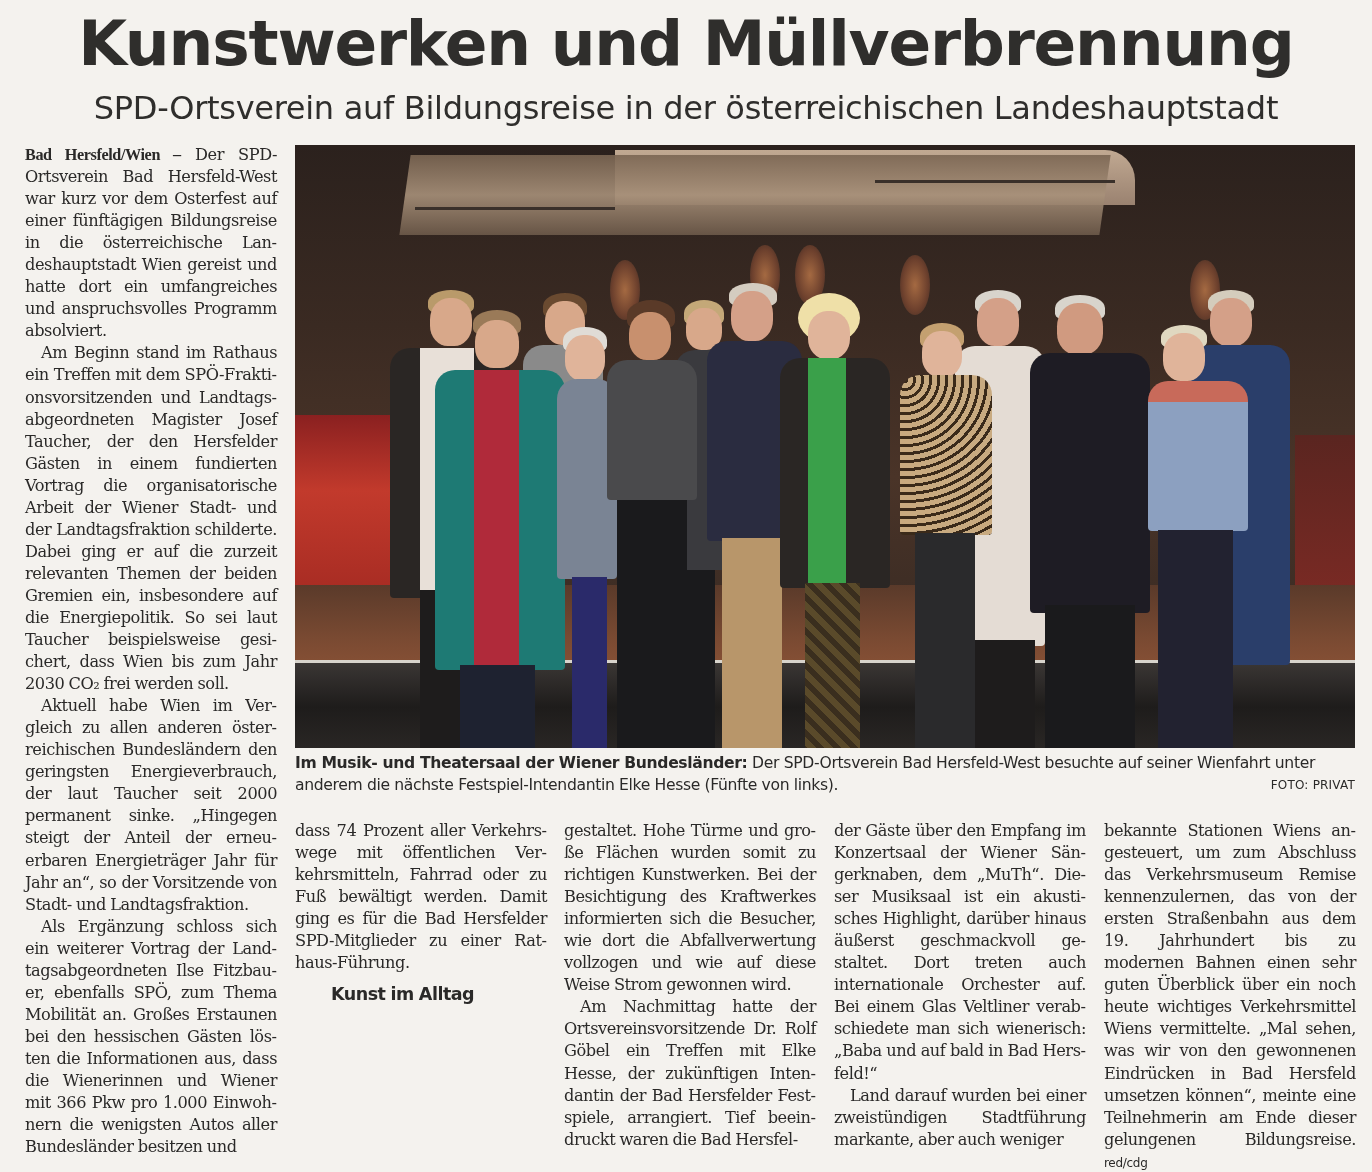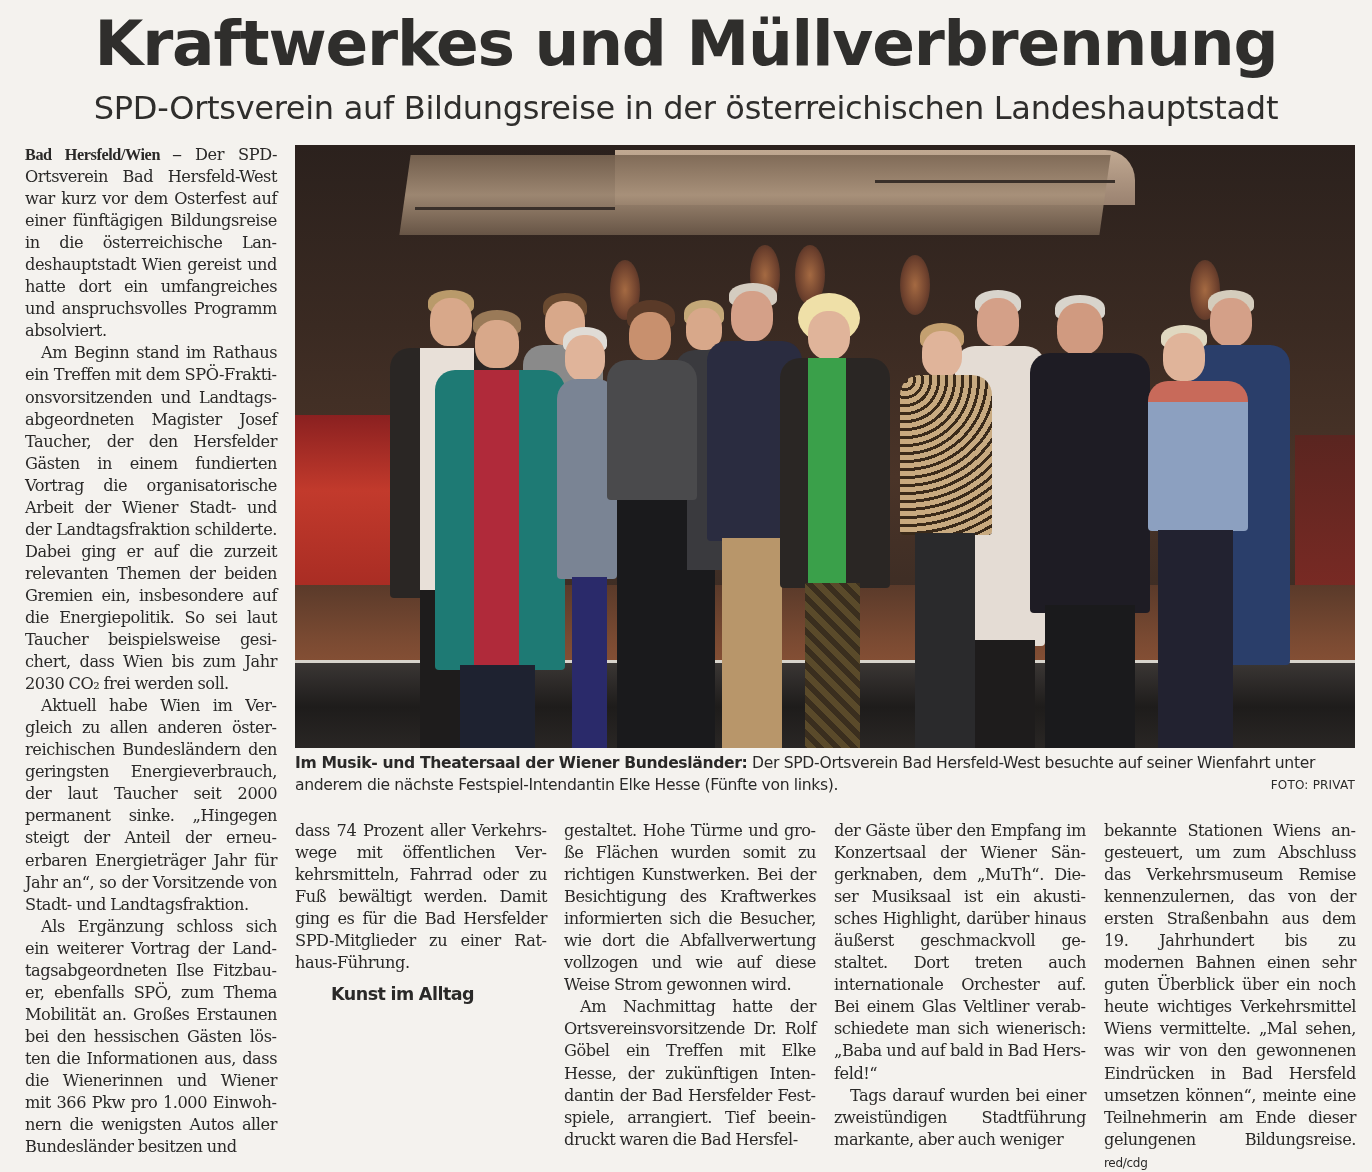--- a/index.html
+++ b/index.html
@@ -98,21 +98,21 @@
   }
   .caption b { font-weight:bold; }
   .credit {
     position:absolute; right:17px; top:778px;
     font-family:"DejaVu Sans", sans-serif; font-size:12px; color:#2a2928; letter-spacing:.2px;
   }
 </style>
 </head>
 <body>
 
-<div class="headline">Kraftwerkes und Müllverbrennung</div>
+<div class="headline">Kunstwerken und Müllverbrennung</div>
 <div class="subhead">SPD-Ortsverein auf Bildungsreise in der österreichischen Landeshauptstadt</div>
 
 <div class="col col1">
   <p class="first"><span class="dateline">Bad Hersfeld/Wien –</span> <span>Der SPD-Ortsverein Bad Hersfeld-West war kurz vor dem Osterfest auf einer fünftägigen Bildungs­reise in die österreichische Lan­deshauptstadt Wien gereist und hatte dort ein umfangrei­ches und anspruchsvolles Pro­gramm absolviert.</span></p>
   <p>Am Beginn stand im Rathaus ein Treffen mit dem SPÖ-Frakti­onsvorsitzenden und Landtags­abgeordneten Magister Josef Taucher, der den Hersfelder Gästen in einem fundierten Vortrag die organisatorische Arbeit der Wiener Stadt- und der Landtagsfraktion schilder­te. Dabei ging er auf die zurzeit relevanten Themen der beiden Gremien ein, insbesondere auf die Energiepolitik. So sei laut Taucher beispielsweise gesi­chert, dass Wien bis zum Jahr 2030 CO₂ frei werden soll.</p>
   <p>Aktuell habe Wien im Ver­gleich zu allen anderen öster­reichischen Bundesländern den geringsten Energiever­brauch, der laut Taucher seit 2000 permanent sinke. „Hinge­gen steigt der Anteil der erneu­erbaren Energieträger Jahr für Jahr an“, so der Vorsitzende von Stadt- und Landtagsfraktion.</p>
   <p>Als Ergänzung schloss sich ein weiterer Vortrag der Land­tagsabgeordneten Ilse Fitzbau­er, ebenfalls SPÖ, zum Thema Mobilität an. Großes Erstaunen bei den hessischen Gästen lös­ten die Informationen aus, dass die Wienerinnen und Wiener mit 366 Pkw pro 1.000 Einwoh­nern die wenigsten Autos aller Bundesländer besitzen und</p>
 </div>
 
 <div class="photo">
@@ -227,18 +227,18 @@
   <p class="crosshead">Kunst im Alltag</p>
 </div>
 
 <div class="col col3">
   <p class="first">gestaltet. Hohe Türme und gro­ße Flächen wurden somit zu richtigen Kunstwerken. Bei der Besichtigung des Kraftwerkes informierten sich die Besucher, wie dort die Abfallverwertung vollzogen und wie auf diese Weise Strom gewonnen wird.</p>
   <p>Am Nachmittag hatte der Ortsvereinsvorsitzende Dr. Rolf Göbel ein Treffen mit Elke Hesse, der zukünftigen Inten­dantin der Bad Hersfelder Fest­spiele, arrangiert. Tief beein­druckt waren die Bad Hersfel-</p>
 </div>
 
 <div class="col col4">
   <p class="first">der Gäste über den Empfang im Konzertsaal der Wiener Sän­gerknaben, dem „MuTh“. Die­ser Musiksaal ist ein akusti­sches Highlight, darüber hin­aus äußerst geschmackvoll ge­staltet. Dort treten auch internationale Orchester auf. Bei einem Glas Veltliner verab­schiedete man sich wienerisch: „Baba und auf bald in Bad Hers­feld!“</p>
-  <p>Tags darauf wurden bei einer zweistündigen Stadtführung markante, aber auch weniger</p>
+  <p>Land darauf wurden bei einer zweistündigen Stadtführung markante, aber auch weniger</p>
 </div>
 
 <div class="col col5">
   <p class="first"><span>bekannte Stationen Wiens an­gesteuert, um zum Abschluss das Verkehrsmuseum Remise kennenzulernen, das von der ersten Straßenbahn aus dem 19. Jahrhundert bis zu modernen Bahnen einen sehr guten Über­blick über ein noch heute wich­tiges Verkehrsmittel Wiens vermittelte. „Mal sehen, was wir von den gewonnenen Ein­drücken in Bad Hersfeld umset­zen können“, meinte eine Teil­nehmerin am Ende dieser ge­lungenen Bildungsreise.</span> <span class="kuerzel">red/cdg</span></p>
 </div>
 
 </body></html>

